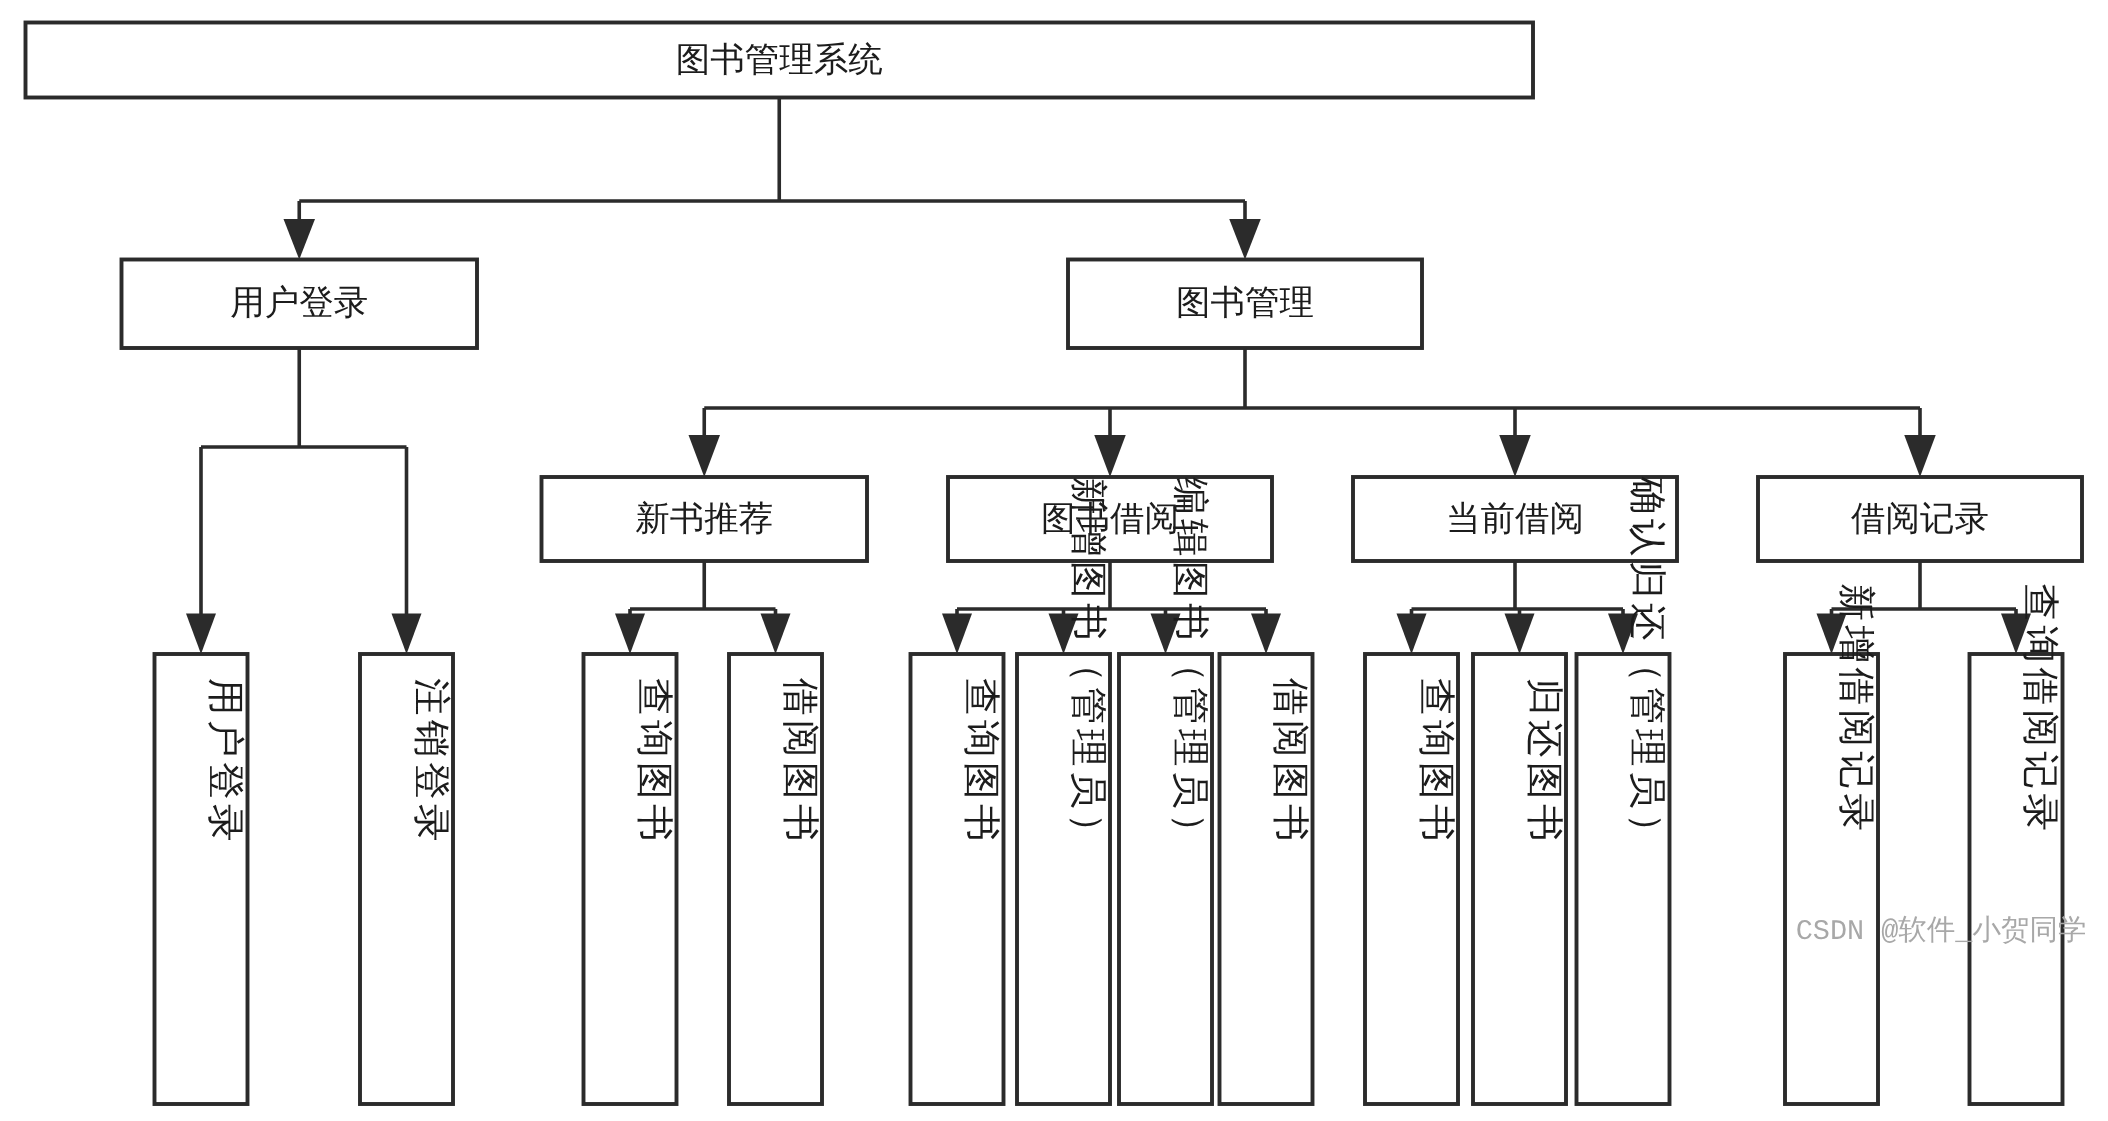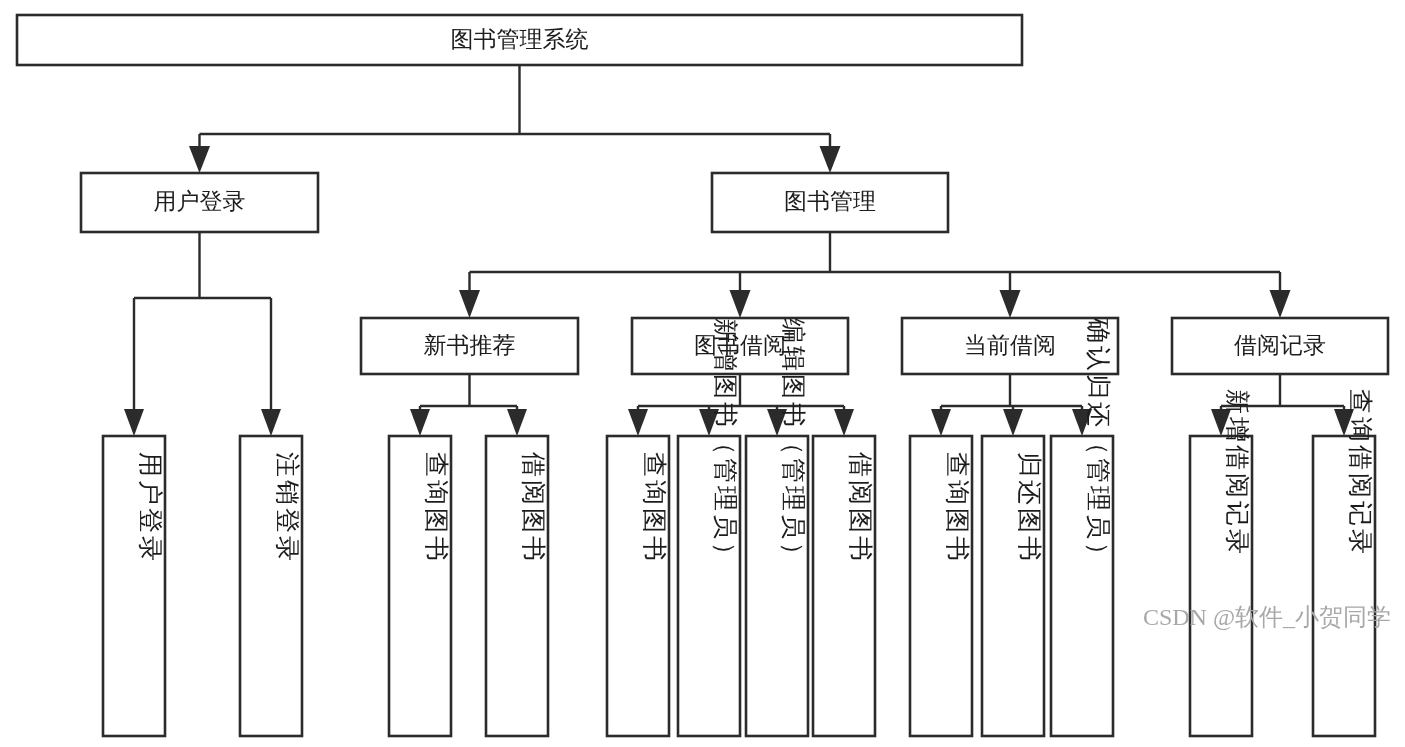--- a/index.html
+++ b/index.html
@@ -52,22 +52,22 @@
     font-family: "Liberation Sans", "DejaVu Sans", sans-serif;
     font-size: 25px;
     fill: #1c1c1c;
     text-anchor: middle;
     letter-spacing: 3px;
   }
   .watermark {
     position: absolute;
     right: 14px;
     bottom: 6px;
-    font-family: Liberation Serif, serif;
-    font-size: 24px;
+    font-family: Liberation Mono, monospace;
+    font-size: 19px;
     color: #a8a8a8;
     white-space: nowrap;
     user-select: none;
   }
 </style>
 </head>
 <body>
 
 <div id="diagram-root">
 

